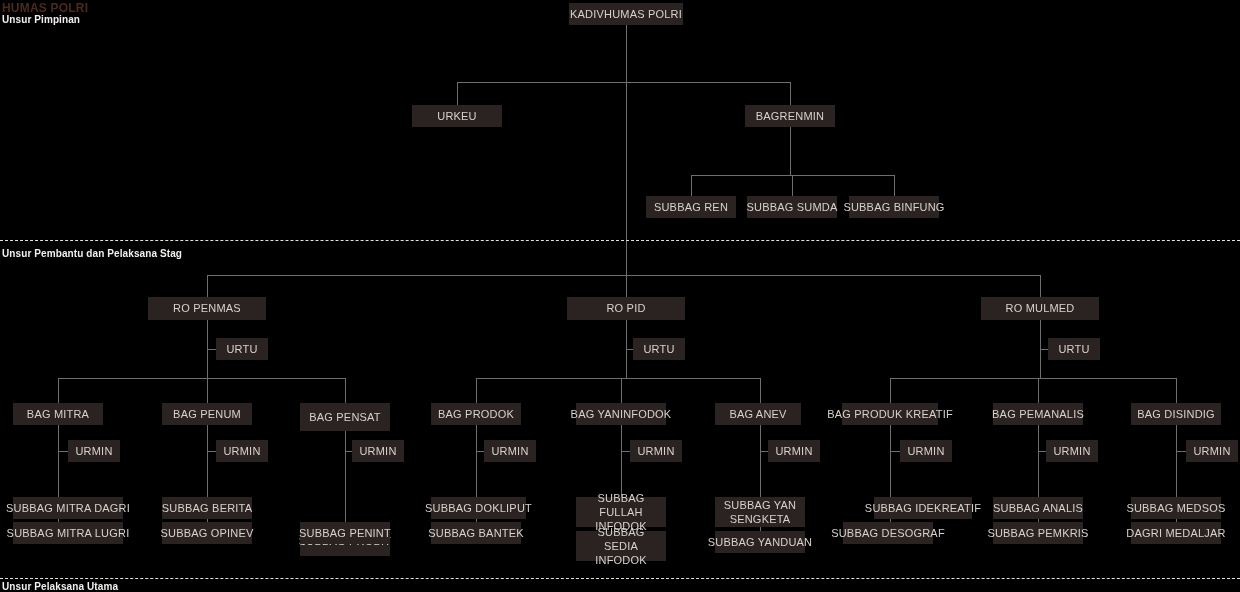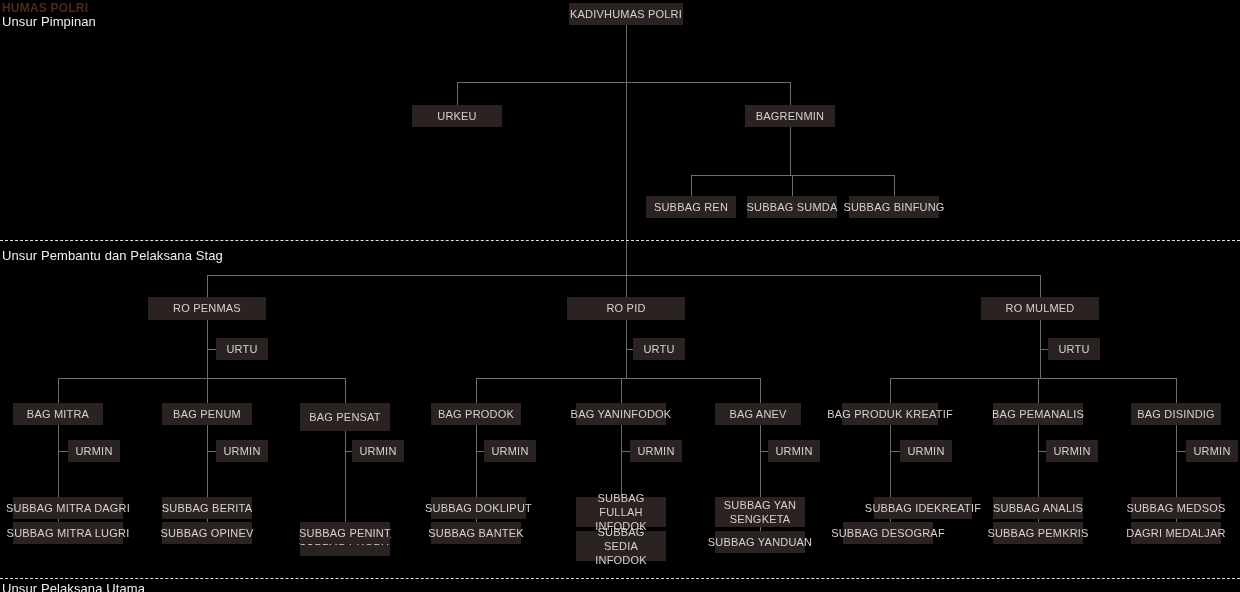--- a/index.html
+++ b/index.html
@@ -54,22 +54,22 @@
     left: 2px;
     top: 1px;
     font-size: 12px;
     font-weight: bold;
     color: #4a2a1a;
     letter-spacing: 0.2px;
   }
   .sec-label {
     position: absolute;
     z-index: 3;
-    font-size: 13px;
-    font-weight: normal;
+    font-size: 10px;
+    font-weight: bold;
     color: #f2efec;
     letter-spacing: 0.1px;
   }
 </style>
 </head>
 <body>
 
 <div class="stage">
 
   <svg class="lines" width="1240" height="592">

